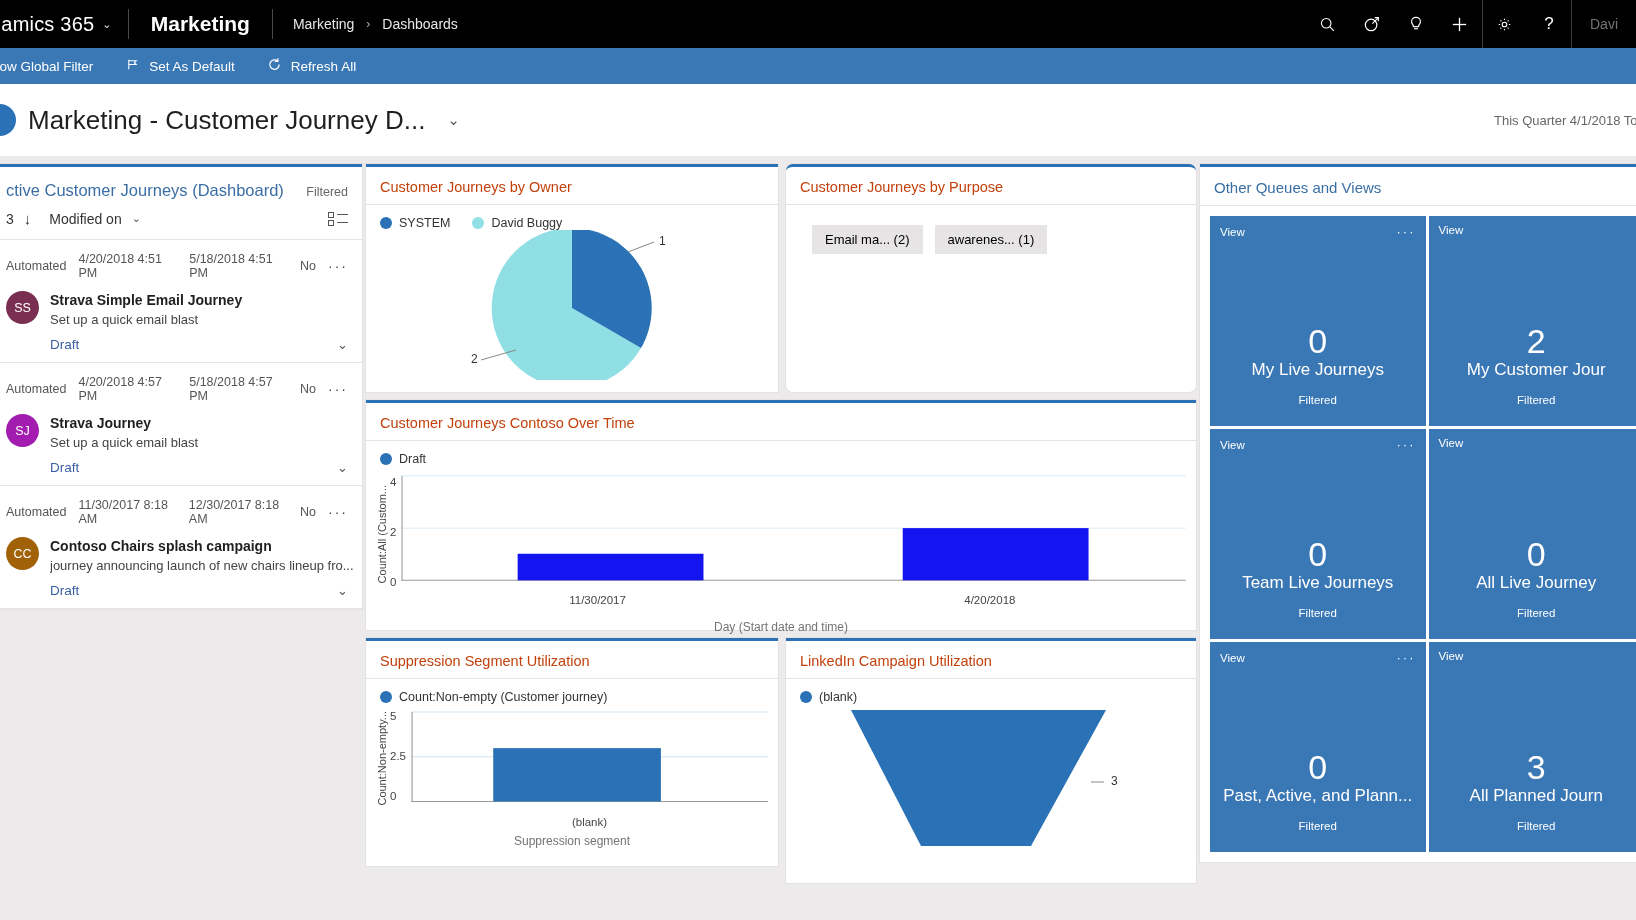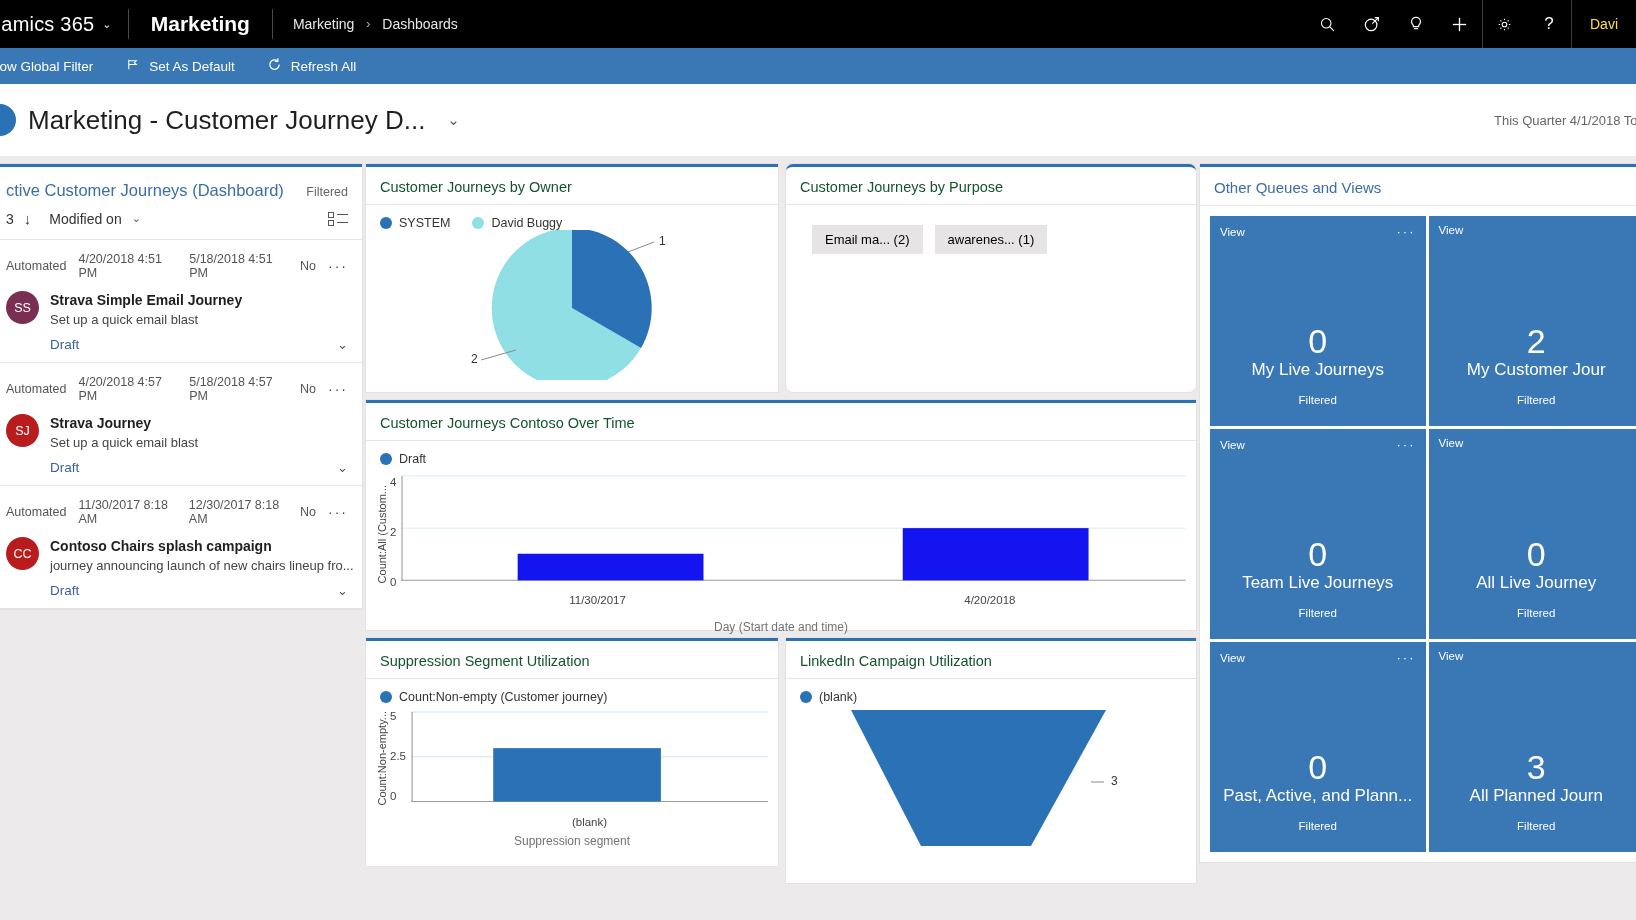--- a/index.html
+++ b/index.html
@@ -31,21 +31,21 @@
     display: flex; align-items: center; gap: 12px;
     padding-left: 20px; font-size: 14px; color: #e8e8e8;
   }
   .tn-crumb .sep { opacity: .75; font-size: 12px; }
   .tn-right { margin-left: auto; display: flex; align-items: center; height: 48px; }
   .tn-icon {
     width: 44px; height: 48px; display: flex; align-items: center; justify-content: center;
     color: #ffffff;
   }
   .tn-group-div { width: 1px; height: 48px; background: #3d3d3d; }
-  .tn-user { padding: 8px 18px; font-size: 14px; color: #fde047; display:flex; align-items:center; height:48px;}
+  .tn-user { padding: 8px 18px; font-size: 14px; color: #737373; display:flex; align-items:center; height:48px;}
 
   
   .cmdbar {
     height: 36px; background: #3a77b5; color: #ffffff;
     display: flex; align-items: center; font-size: 13.5px;
   }
   .cmd-item { display: flex; align-items: center; gap: 9px; padding: 0 16px; height: 36px; }
   .cmd-item:first-child { padding-left: 0; margin-left: -8px; }
 
   
@@ -69,21 +69,21 @@
   }
   .col-left  { width: 370px; margin-left: -8px; flex: none; }
   .col-mid   { width: 830px; flex: none; }
   .col-right { flex: 1; min-width: 0; }
 
   .card {
     background: #ffffff; border-top: 3px solid #2a72b5;
     box-shadow: 0 0 0 1px #e3e1e1;
   }
   .card-title {
-    font-size: 14.5px; color: #14532d; padding: 12px 14px 9px 14px;
+    font-size: 14.5px; color: #c2410c; padding: 12px 14px 9px 14px;
     border-bottom: 1px solid #e6e4e4;
   }
   .card-title.blue { color: #3a6ea5; font-size: 15px; }
 
   
   .list-card { background:#fff; box-shadow: 0 0 0 1px #e3e1e1; border-top: 3px solid #2a72b5; }
   .list-head {
     display: flex; align-items: baseline; padding: 14px 14px 10px 14px;
   }
   .list-head-title { font-size: 16.5px; color: #3a6ea5; white-space: nowrap; }
@@ -277,38 +277,38 @@
           </div>
           <div class="jrow">
             <div class="jmeta">
               <span>Automated</span>
               <span>4/20/2018 4:57 PM</span>
               <span>5/18/2018 4:57 PM</span>
               <span>No</span>
               <span class="dots">···</span>
             </div>
             <div class="jbody">
-              <span class="avatar" style="background: #b91c1c;">SJ</span>
+              <span class="avatar" style="background: #a21caf;">SJ</span>
               <span><span class="jname">Strava Journey</span><div class="jdesc">Set up a quick email blast</div></span>
             </div>
             <div class="jfoot">
               <span class="jstatus">Draft</span>
               <span class="jchev">⌄</span>
             </div>
           </div>
           <div class="jrow">
             <div class="jmeta">
               <span>Automated</span>
               <span>11/30/2017 8:18 AM</span>
               <span>12/30/2017 8:18 AM</span>
               <span>No</span>
               <span class="dots">···</span>
             </div>
             <div class="jbody">
-              <span class="avatar" style="background: #b91c1c;">CC</span>
+              <span class="avatar" style="background: #a16207;">CC</span>
               <span><span class="jname">Contoso Chairs splash campaign</span><div class="jdesc">journey announcing launch of new chairs lineup fro...</div></span>
             </div>
             <div class="jfoot">
               <span class="jstatus">Draft</span>
               <span class="jchev">⌄</span>
             </div>
           </div>
         </div>
     </div>
   </div>

